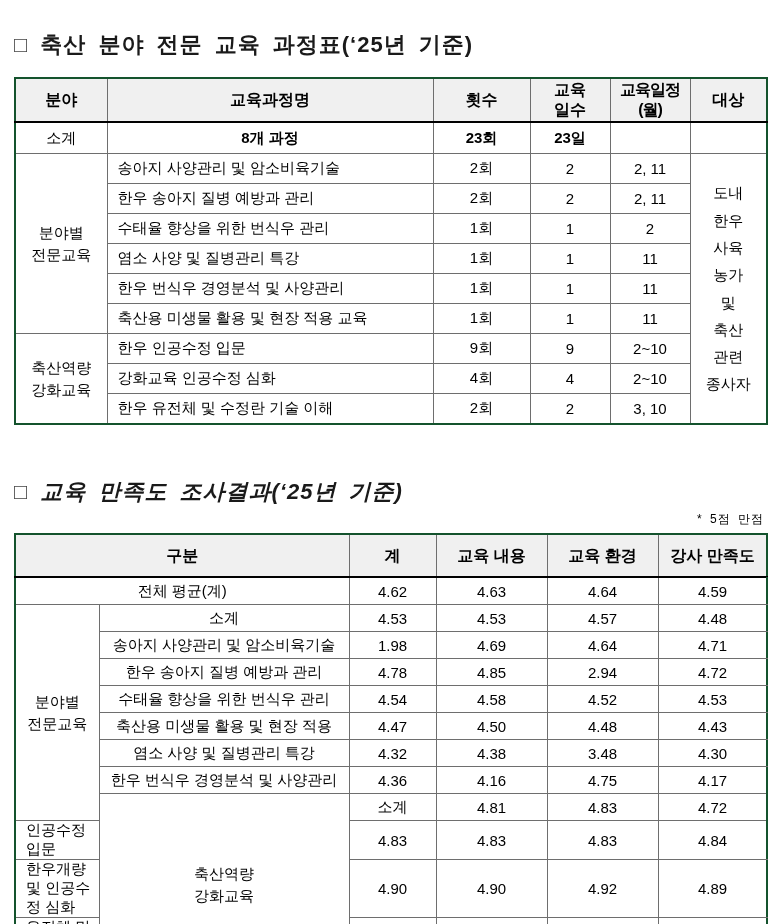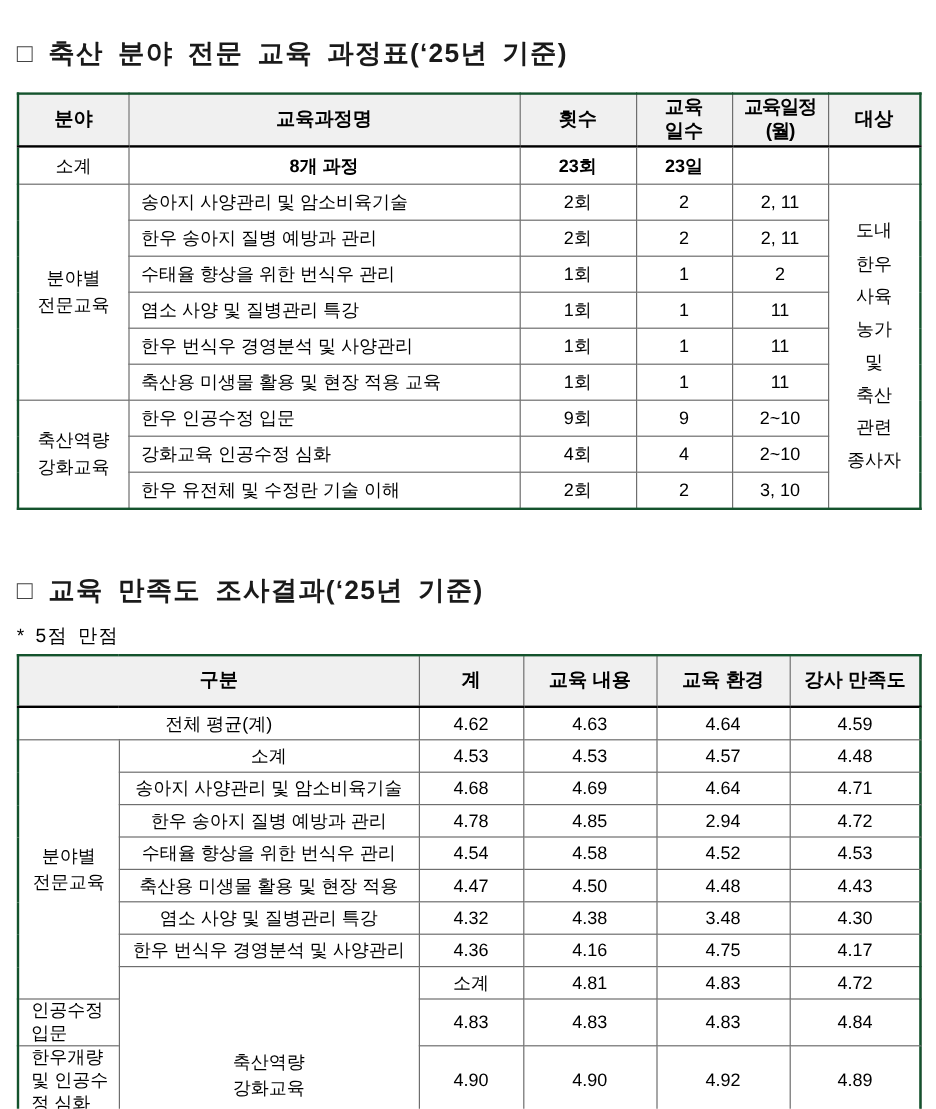--- a/index.html
+++ b/index.html
@@ -8,21 +8,21 @@
     font-family:"Liberation Sans","DejaVu Sans",sans-serif;
     color:#000;
   }
   .page{width:752px;margin:0 auto;padding-top:30px;}
   .heading{
     font-size:22px;font-weight:700;letter-spacing:1px;word-spacing:5px;
     color:#1a1a1a;line-height:30px;margin:0 0 17px 0;
   }
   .heading .bullet{color:#444;margin-right:12px;font-weight:400;}
   .note{
-    font-size:16px;letter-spacing:1px;word-spacing:3px;
+    text-align:right;font-size:12px;letter-spacing:1px;word-spacing:3px;
     margin:2px 2px 4px 0;line-height:20px;
   }
   table.t{
     border-collapse:collapse;table-layout:fixed;width:752px;
     border:2px solid #14532d;
   }
   table.t th, table.t td{
     border:1px solid #6e6e6e;
     padding:0 4px;
     font-size:15px;
@@ -151,21 +151,21 @@
       <td class="l">한우 유전체 및 수정란 기술 이해</td>
       <td>2회</td>
       <td>2</td>
       <td>3, 10</td>
     </tr>
   </tbody>
     </table>
 
   <div class="gap"></div>
 
-  <div class="heading" style="margin-bottom:14px;">
+  <div class="heading" style="margin-bottom:2px;font-style:italic;">
     <span class="bullet">□</span><span>교육 만족도 조사결과(‘25년 기준)</span>
   </div>
   <div class="note">* 5점 만점</div>
 
   <table class="t t2">
     <colgroup>
       <col style="width:84px">
         <col style="width:250px">
         <col style="width:87px">
       <col style="width:111px">
@@ -191,21 +191,21 @@
       <td rowspan="8" class="pre">분야별
 전문교육</td>
       <td>소계</td>
       <td>4.53</td>
       <td>4.53</td>
       <td>4.57</td>
       <td>4.48</td>
     </tr>
     <tr>
       <td>송아지 사양관리 및 암소비육기술</td>
-      <td>4.68</td>
+      <td>1.98</td>
       <td>4.69</td>
       <td>4.64</td>
       <td>4.71</td>
     </tr>
     <tr>
       <td>한우 송아지 질병 예방과 관리</td>
       <td>4.78</td>
       <td>4.85</td>
       <td>2.94</td>
       <td>4.72</td>

